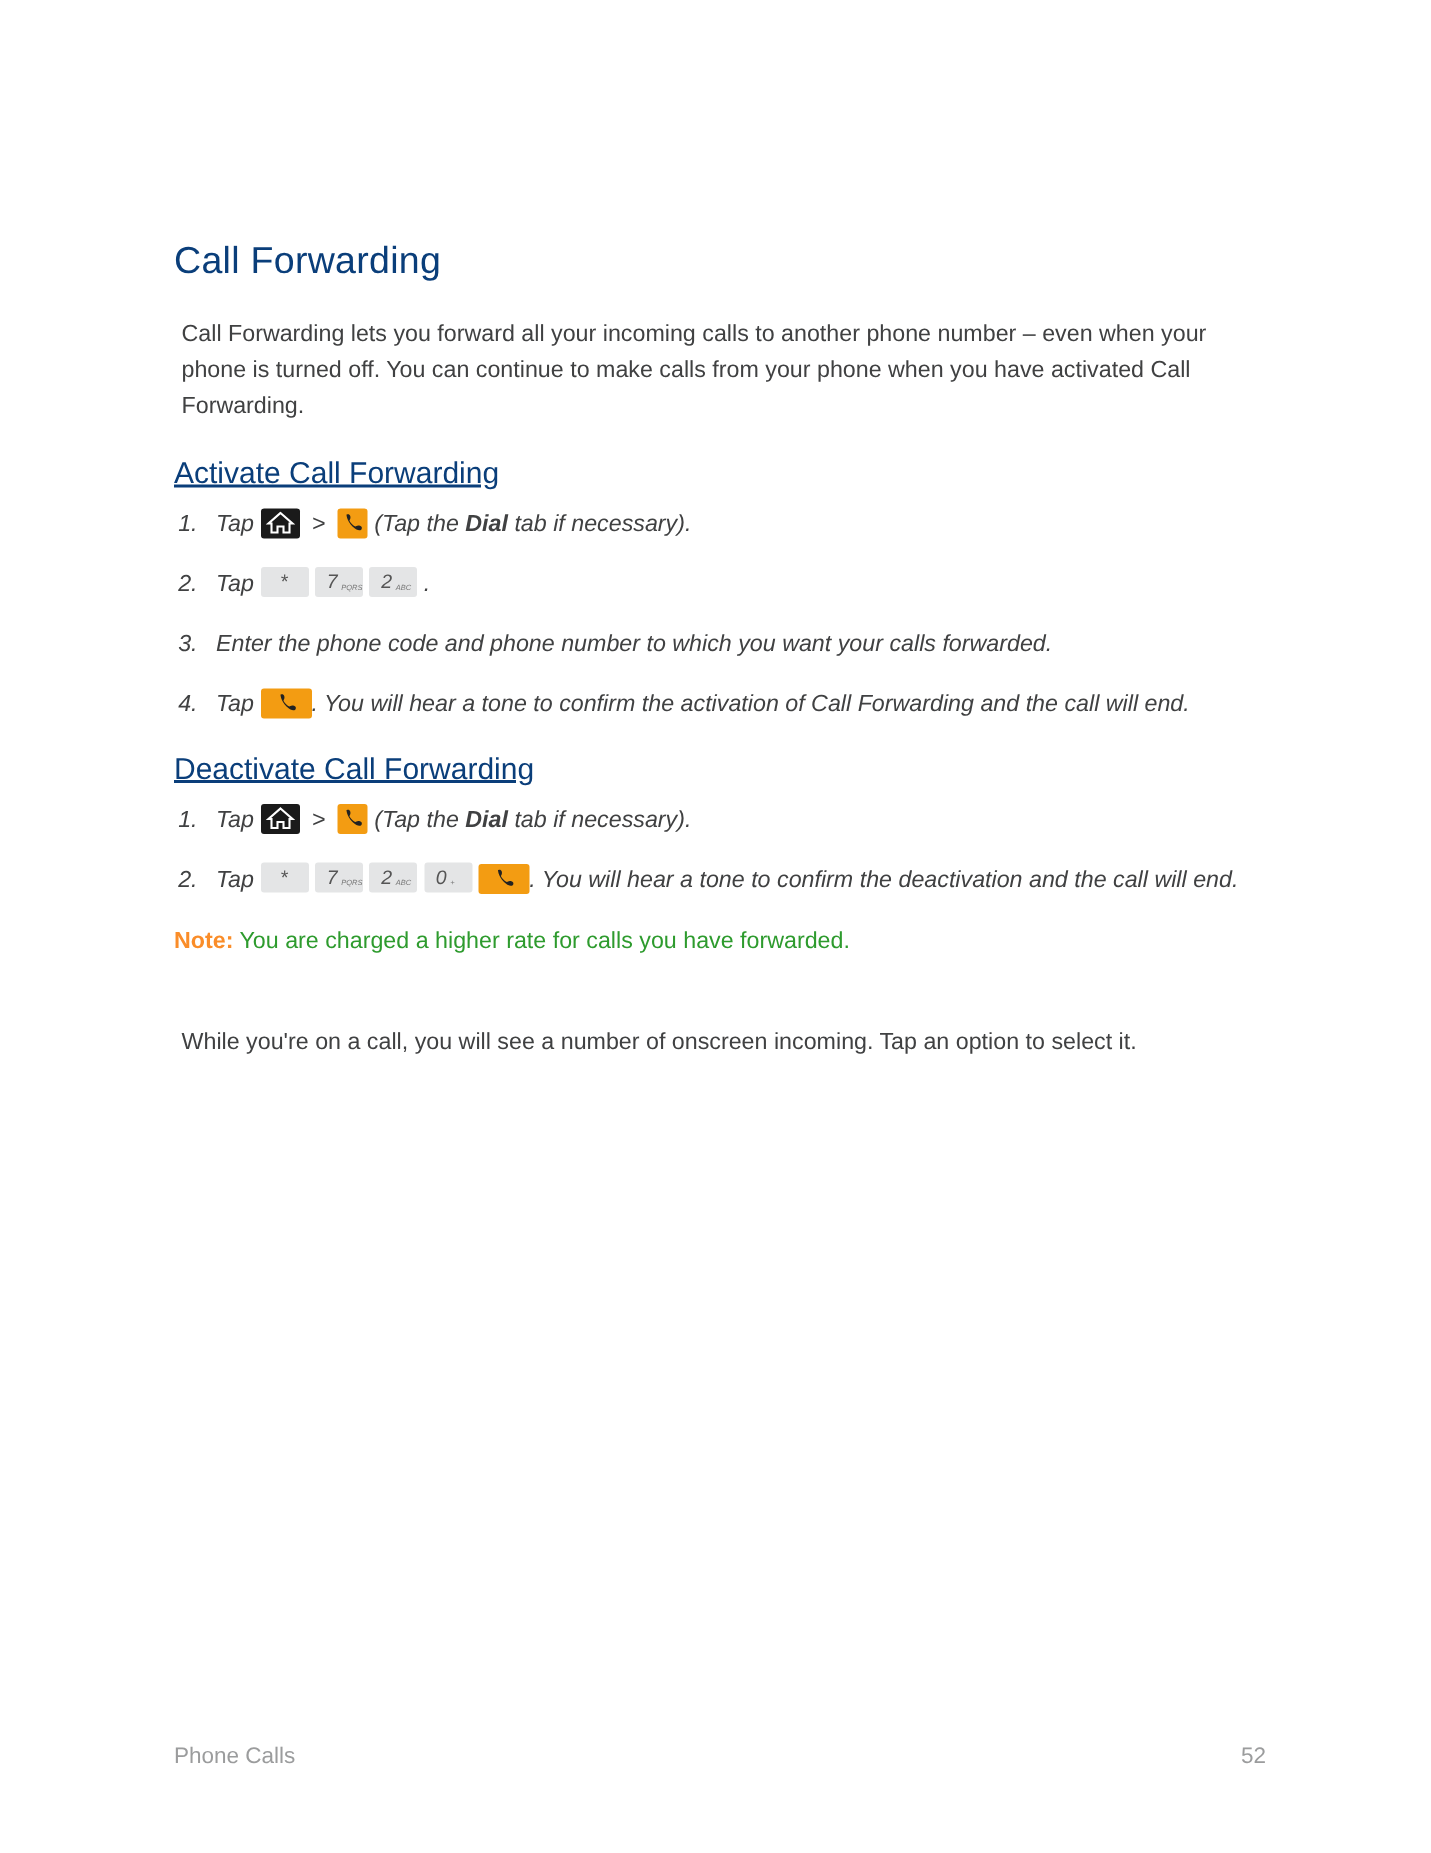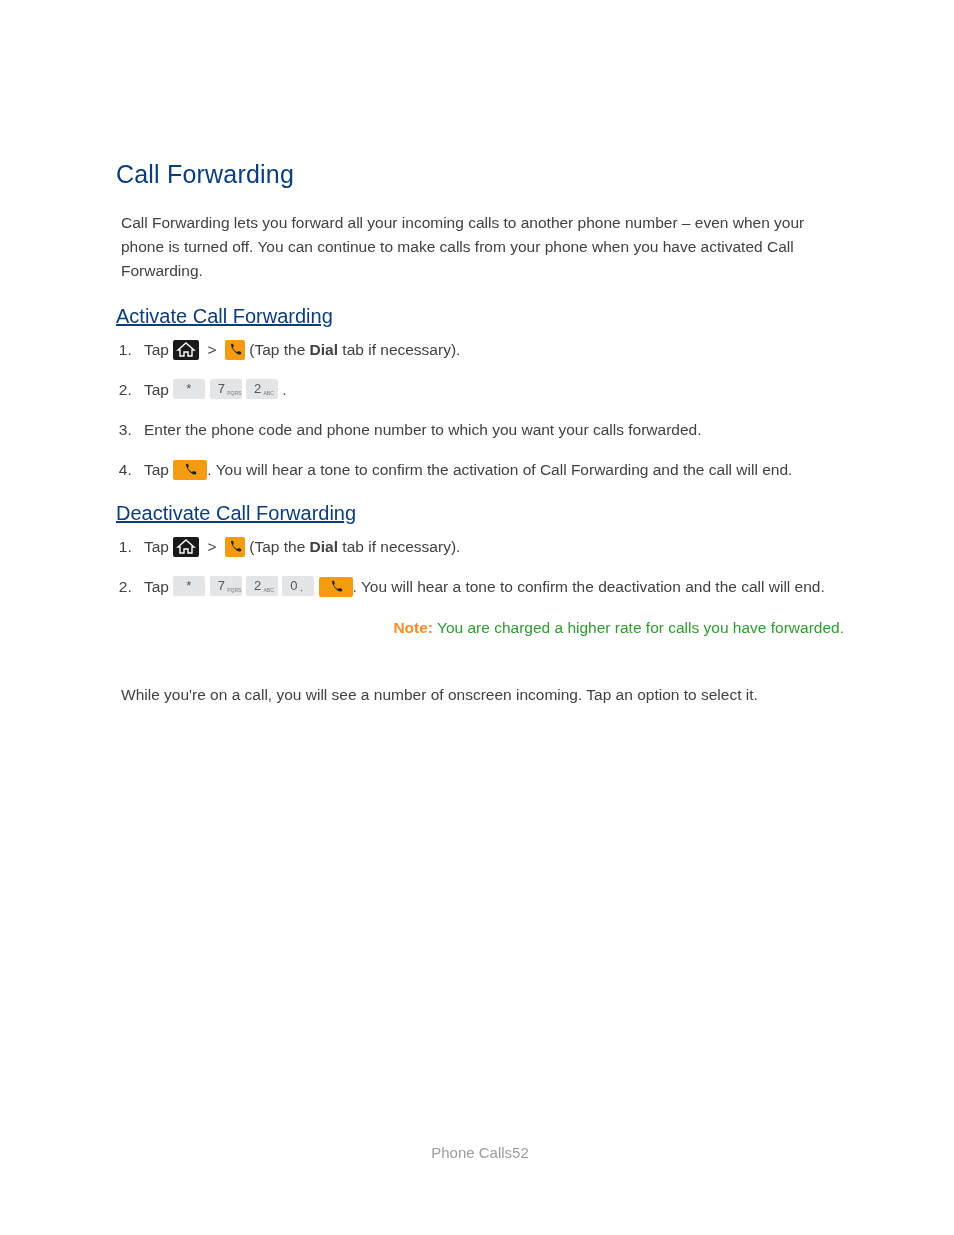--- a/index.html
+++ b/index.html
@@ -33,20 +33,21 @@
   h3.sub {
     font-size: 20px;
     font-weight: 400;
     color: #0a3e7a;
     margin: 0 0 10px 0;
     text-decoration: underline;
   }
   ol {
     padding-left: 20px;
     margin: 0 0 20px 0;
+    font-style: italic;
   }
   ol li {
     font-size: 15.5px;
     line-height: 1.55;
     color: #404142;
     margin-bottom: 16px;
     padding-left: 8px;
   }
   ol li:last-child { margin-bottom: 0; }
   .bold { font-weight: 700; }
@@ -89,34 +90,33 @@
     left: 55%;
   }
   .key .glyph {
     position:absolute;
     left: 8px; top: 0;
     font-size: 13px;
   }
   .note-line {
     font-size: 15.5px;
     margin: 20px 0 46px 0;
-    text-align: right;
   }
   .note-label { color: #fa8d29; font-weight: 700; }
   .note-text  { color: #2e9b2e; }
   .gt { margin: 0 4px; }
   .footer {
     position: absolute;
     left: 116px;
     right: 110px;
-    bottom: 74px;
+    bottom: 56px;
     font-size: 15px;
     color: #9b9c9d;
     display: flex;
-    justify-content: center;
+    justify-content: space-between;
   }
 </style>
 </head>
 <body>
 
 <div class="page">
 
   <h2>Call Forwarding</h2>
 
   <p class="body">Call Forwarding lets you forward all your incoming calls to another phone number – even when your phone is turned off. You can continue to make calls from your phone when you have activated Call Forwarding.</p>

